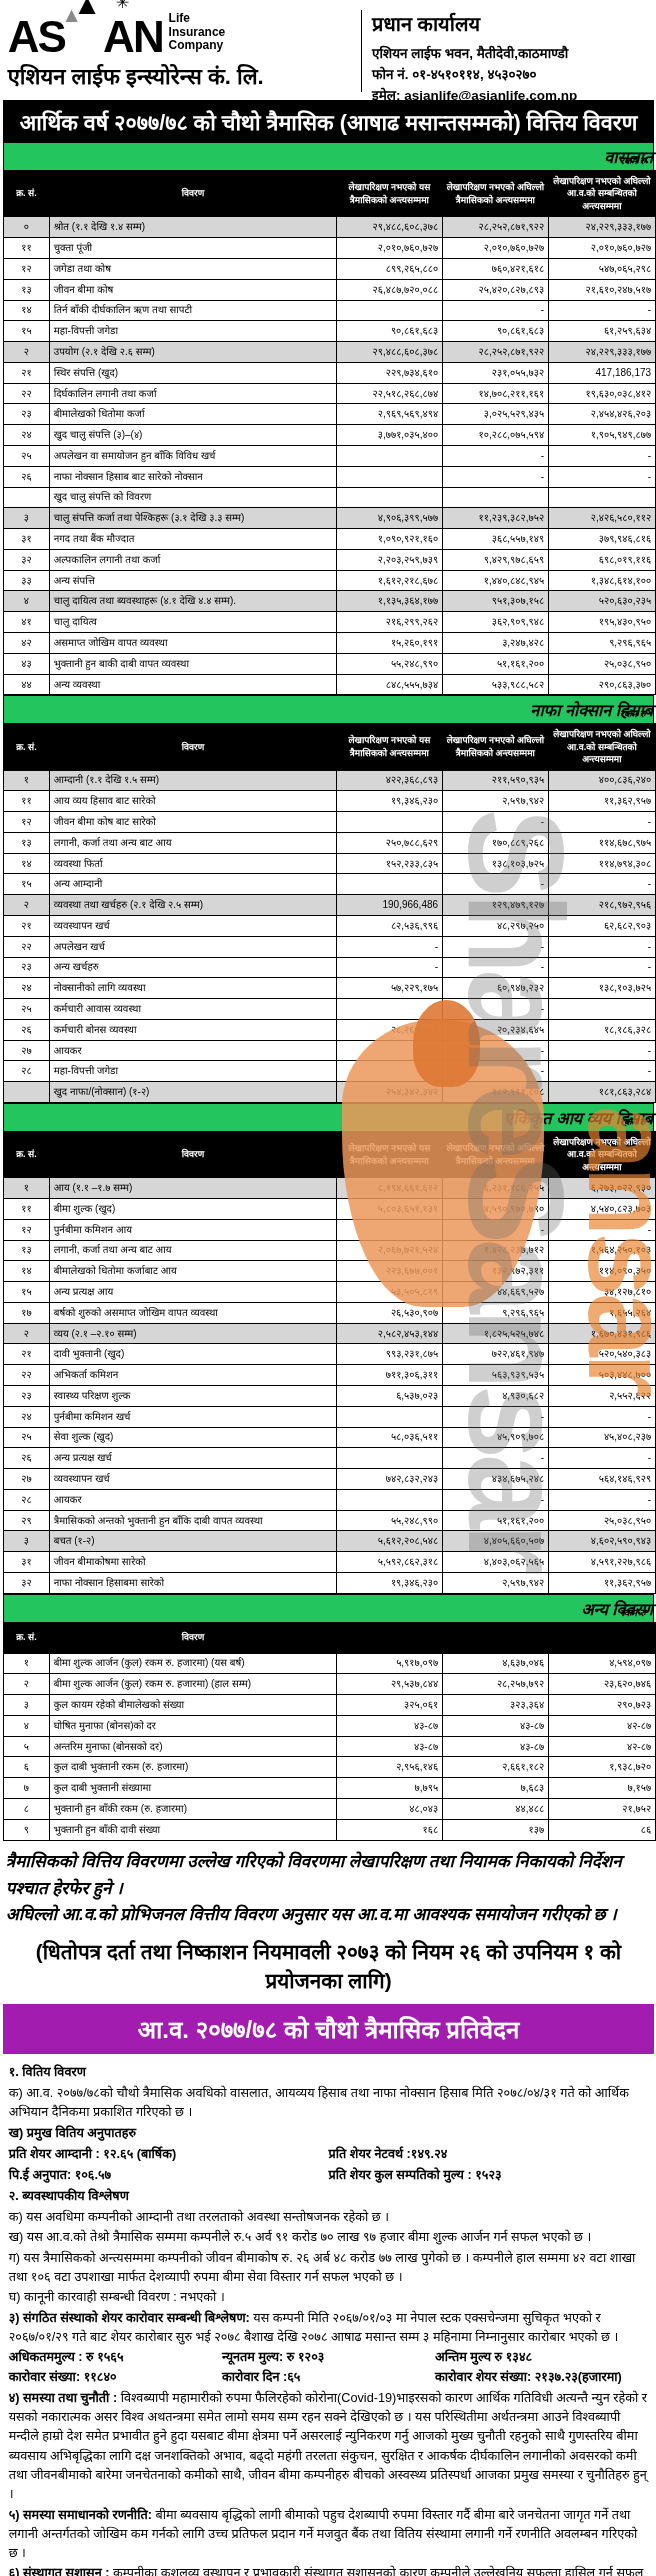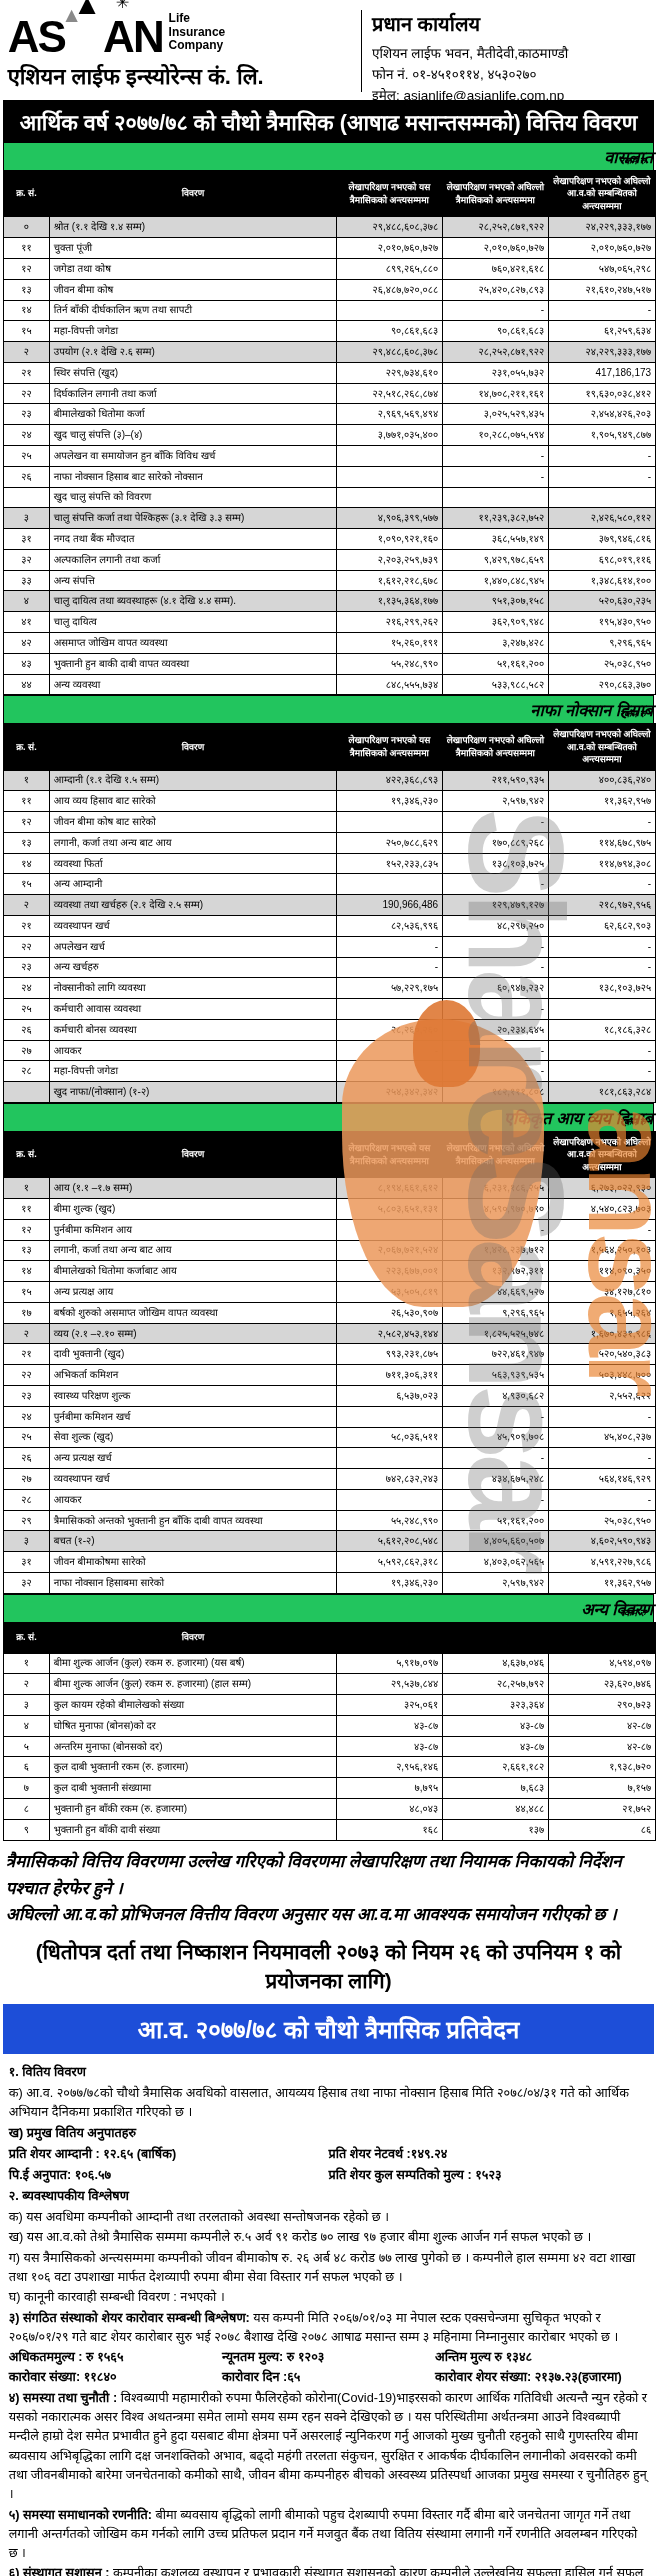--- a/index.html
+++ b/index.html
@@ -13,39 +13,39 @@
   .knot{position:absolute;top:-19px;left:108px;font-size:16.3px;letter-spacing:0;}
   .tri-wrap{position:relative;display:inline-block;width:38px;height:37px;vertical-align:baseline;}
   .tri{position:absolute;font-size:29px;line-height:1;letter-spacing:0;}
   .tri.black{left:7.7px;top:-25px;color:#000;}
   .tri.gray{left:-3.8px;top:-11.5px;color:#8a8a8a;font-size:21px;}
   .logo-en{font-size:12px;font-weight:bold;line-height:1.1;margin-left:5.8px;padding-bottom:3.8px;}
   .logo-np{font-size:22px;font-weight:bold;margin-top:3.8px;}
   .hdr-divider{width:1.9px;background:#000;margin:1.9px 9.6px 1.9px 1.9px;}
   .office-block{flex:1;padding-top:1.9px;}
   .office-title{font-size:20px;font-weight:bold;margin-bottom:7.7px;}
-  .office-line{font-size:13.5px;font-weight:normal;line-height:1.55;}
+  .office-line{font-size:13.5px;font-weight:bold;line-height:1.55;}
   
   .main-title{background:#000;color:#fff;text-align:center;font-weight:bold;font-size:21.6px;
               padding:6.7px 1.9px;margin:1.9px 2.9px 0 2.9px;}
   .section-band{position:relative;border:1.4px solid #000;border-bottom:none;margin:0 2.9px;
                 text-align:right;font-weight:bold;font-style:italic;font-size:16.3px;padding:2.9px 0 1.9px 0;background:#22c55e;}
   .amount-label{position:absolute;right:7.7px;bottom:2.9px;font-size:9.6px;font-weight:bold;font-style:italic;}
   
   table.fin{width:651px;margin:0 2.9px;border-collapse:collapse;table-layout:fixed;}
   table.fin th{background:#000;color:#fff;font-size:9px;font-weight:bold;border:1.4px solid #000;
                padding:3.8px 1.9px;line-height:1.4;text-align:center;}
   table.fin td{border:1px solid #000;font-size:10px;padding:2.9px 3.8px;line-height:1.4;overflow:hidden;white-space:nowrap;}
   table.fin td.sn{text-align:center;}
   table.fin td.num{text-align:right;}
   tr.total td{background:#d6d6d6;}
   
   .notes{margin:8.7px 5.8px 0 5.8px;font-size:17px;font-weight:bold;font-style:italic;line-height:1.55;}
   .rule-heading{text-align:center;font-weight:bold;font-size:20.7px;line-height:1.4;margin:9.6px 29px 7.7px 29px;}
-  .report-banner{background:#1d4ed8;color:#fff;text-align:center;font-weight:bold;font-size:24px;
+  .report-banner{background:#a21caf;color:#fff;text-align:center;font-weight:bold;font-size:24px;
                  padding:8.7px 0;margin:1.9px 2.9px;}
   .report-body{padding:4.8px 8.7px 0 8.7px;font-size:12.7px;line-height:1.52;}
   .rep-heading{font-weight:bold;margin:1.9px 0;}
   .rep-para{margin:1px 0;}
   .rep-cols{display:flex;margin:1px 0;font-weight:bold;}
   .rep-cols span{flex:1;}
   
   .wm{position:absolute;pointer-events:none;z-index:5;}
   .wm-gray{top:808px;left:438px;writing-mode:vertical-rl;font-size:135px;font-weight:bold;
            color:rgba(105,105,105,0.32);letter-spacing:-5.8px;height:1058px;overflow:hidden;}

